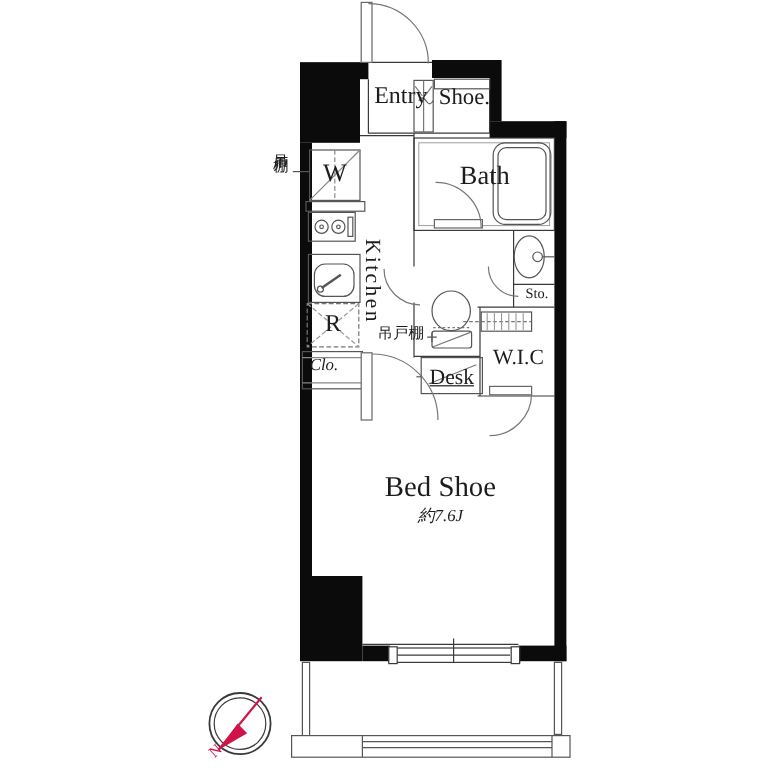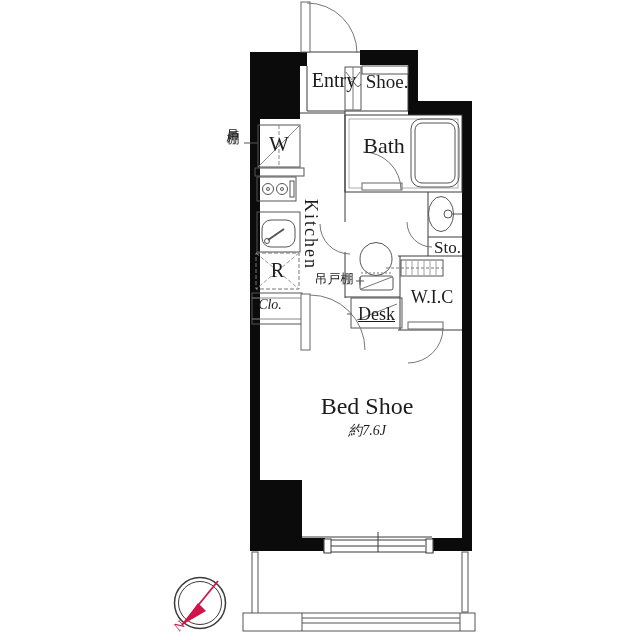--- a/index.html
+++ b/index.html
@@ -3,23 +3,23 @@
 <meta charset="utf-8">
 <style>
   html,body{margin:0;padding:0;background:#ffffff;}
   #stage{position:relative;width:640px;height:640px;background:#fff;overflow:hidden;
          font-family:"Liberation Serif","DejaVu Serif",serif;color:#1c1c1c;}
   #plan-svg{position:absolute;left:0;top:0;}
   .lbl{position:absolute;text-align:center;white-space:nowrap;line-height:1.12;
        font-family:"Liberation Serif","DejaVu Serif",serif;color:#1c1c1c;}
   .lbl-entry{left:306px;top:69px;width:56px;font-size:20px;}
   .lbl-shoe{left:361px;top:71px;width:52px;font-size:19px;}
-  .lbl-bath{left:350px;top:134px;width:68px;font-size:22px;}
+  .lbl-bath{left:350px;top:134px;width:68px;font-size:22px;padding-left:20px;}
   .lbl-powder{left:348px;top:204px;width:90px;font-size:21px;}
-  .lbl-sto{left:429px;top:238px;width:37px;font-size:17px;text-align:center;}
+  .lbl-sto{left:429px;top:238px;width:37px;font-size:12px;text-align:center;}
   .lbl-wic{left:402px;top:287px;width:60px;font-size:18px;}
   .lbl-desk{left:352px;top:304px;width:49px;font-size:18px;text-decoration:underline;}
   .lbl-kitchen{left:321px;top:199px;width:74px;font-size:18px;letter-spacing:2px;
                transform:rotate(90deg);transform-origin:0 0;text-align:left;}
   .lbl-clo{left:253px;top:297px;width:34px;font-size:14px;font-style:italic;}
   .lbl-r{left:257px;top:259px;width:41px;font-size:20px;}
   .lbl-w{left:258px;top:133px;width:42px;font-size:21px;}
   .lbl-tsuri-left{left:225px;top:119px;height:56px;font-size:13px;
                   writing-mode:vertical-rl;letter-spacing:1px;text-align:left;
                   font-family:"DejaVu Sans",sans-serif;}

